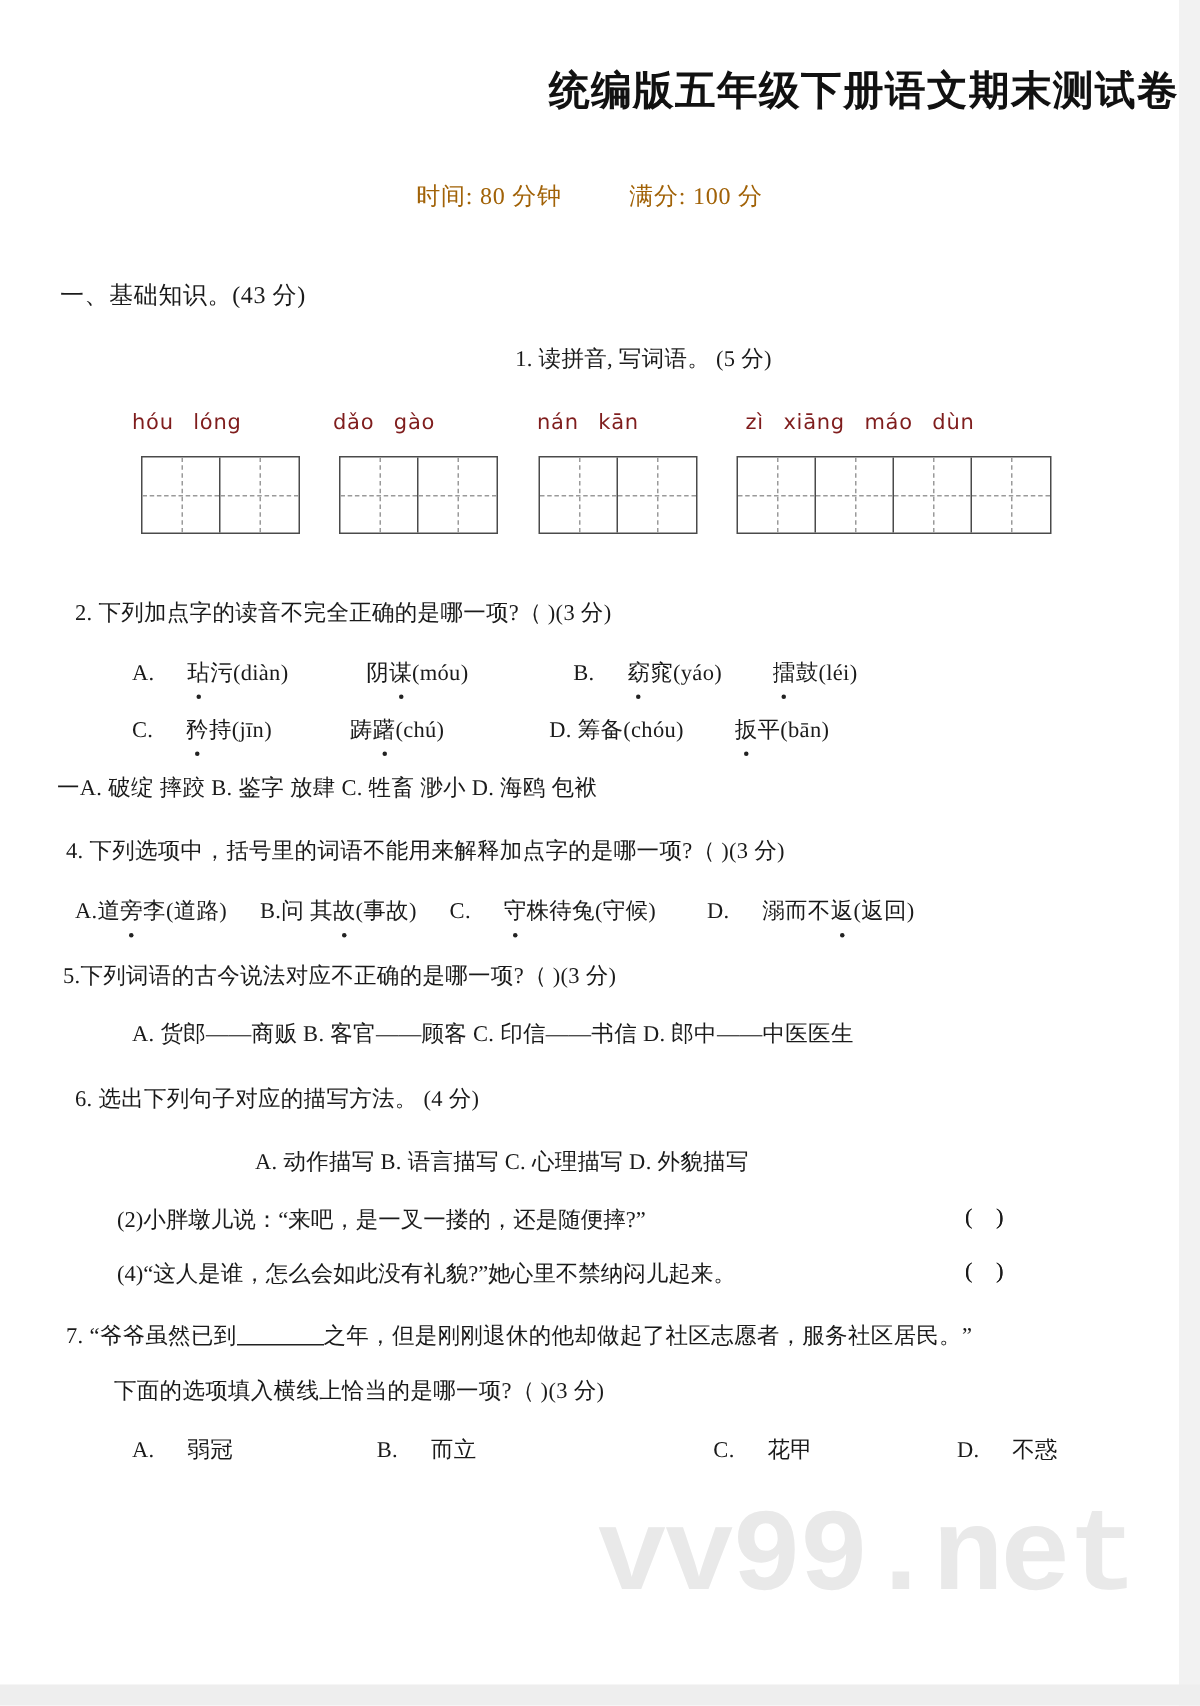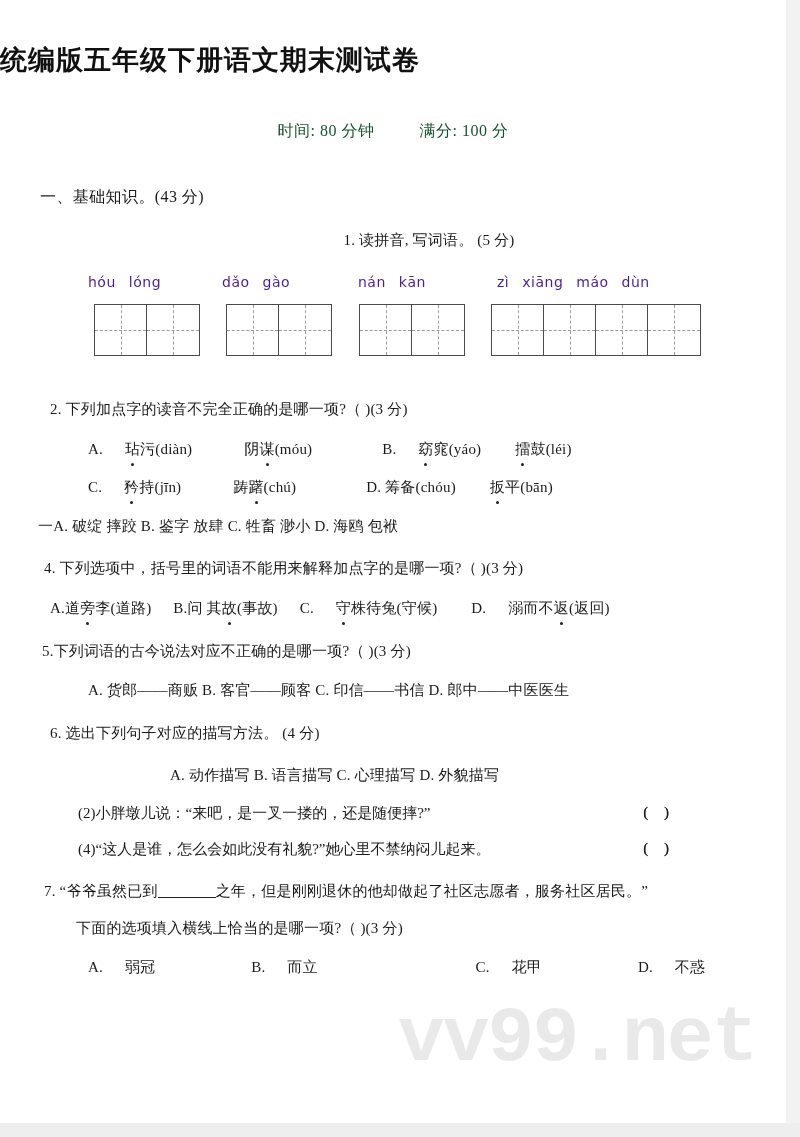--- a/index.html
+++ b/index.html
@@ -52,34 +52,34 @@
     white-space: nowrap;
     z-index: 0;
     user-select: none;
     line-height: 1;
   }
 
   #content { position: relative; z-index: 2; }
 
   
   .doc-title {
-    text-align: left;
+    text-align: right;
     font-size: 27px;
     font-weight: bold;
     letter-spacing: 1px;
     margin: 0;
     padding-top: 42px;
     font-family: "DejaVu Serif", "Liberation Serif", serif;
     color: #111;
   }
   .doc-sub {
     text-align: center;
     font-size: 16px;
     margin-top: 43px;
-    color: #14532d;
+    color: #a16207;
     letter-spacing: 0.5px;
   }
   .doc-sub .gap { display: inline-block; width: 36px; }
 
   
   .section-title {
     font-size: 16px;
     margin: 45px 0 0 40px;
     letter-spacing: 0.4px;
   }
@@ -124,21 +124,21 @@
   
   #pinyin-row {
     position: relative;
     height: 26px;
     margin: 22px 0 0 0;
   }
   .pinyin-group {
     position: absolute;
     font-family: "DejaVu Sans", "Liberation Sans", sans-serif;
     font-size: 14px;
-    color: #4c1d95;
+    color: #7f1d1d;
     white-space: nowrap;
     letter-spacing: 0.5px;
   }
   .pinyin-group span + span { margin-left: 13px; }
 
   #grid-row {
     position: relative;
     height: 58px;
     margin-top: 4px;
   }

